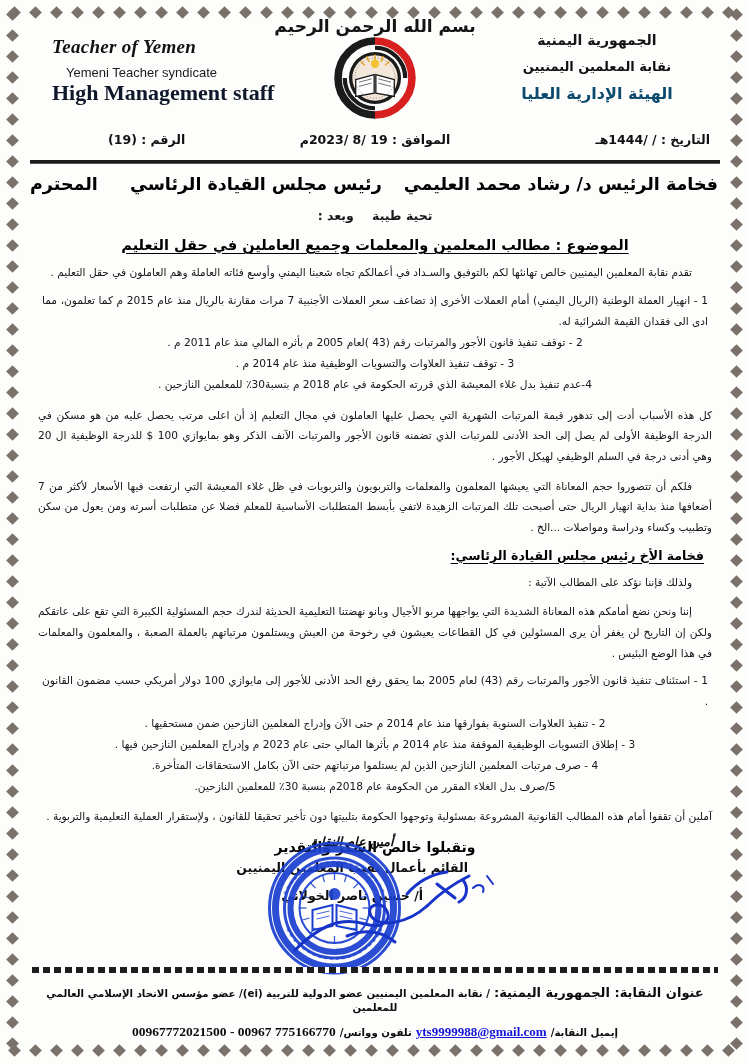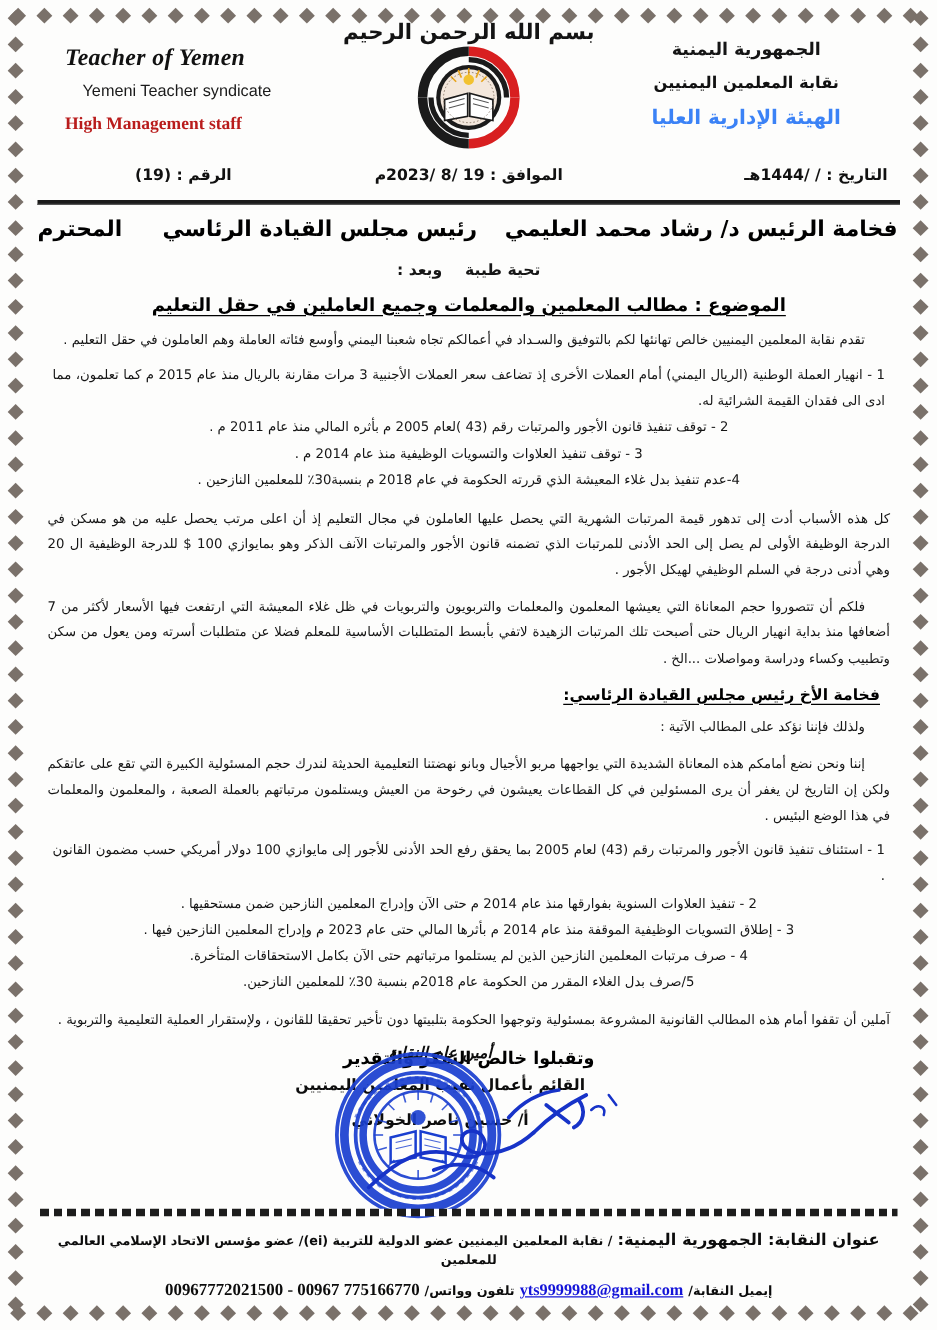--- a/index.html
+++ b/index.html
@@ -80,23 +80,23 @@
   .hl2 {
     font-family: "Liberation Sans", sans-serif;
     font-size: 13px;
     color: #1a1a1a;
     margin-top: 7px;
     margin-left: 14px;
   }
   .hl3 {
     font-family: "Liberation Serif", serif;
     font-weight: bold;
-    font-size: 14px;
-    color: #b91c1c;
-    margin-top: 12px;
+    font-size: 22px;
+    color: #0f172a;
+    margin-top: 0;
   }
   .hdr-right {
     position: absolute;
     right: 10px;
     top: 18px;
     width: 230px;
     text-align: center;
     direction: rtl;
   }
   .hr1 {
@@ -109,21 +109,21 @@
     font-family: "DejaVu Sans", sans-serif;
     font-size: 13px;
     font-weight: bold;
     color: #111;
     margin-top: 11px;
   }
   .hr3 {
     font-family: "DejaVu Sans", sans-serif;
     font-size: 16px;
     font-weight: bold;
-    color: #3b82f6;
+    color: #0c4a6e;
     margin-top: 10px;
   }
   .emblem-wrap {
     position: absolute;
     left: 50%;
     transform: translateX(-50%);
     top: 22px;
     width: 84px;
     height: 84px;
   }
@@ -580,21 +580,21 @@
       <div class="greeting">
         <span>تحية طيبة</span>
         <span class="g2">وبعد :</span>
       </div>
 
       <div class="subject">الموضوع : مطالب المعلمين والمعلمات وجميع العاملين في حقل التعليم</div>
 
       <p class="para indent">تقدم نقابة المعلمين اليمنيين خالص تهانئها لكم بالتوفيق والسـداد في أعمالكم تجاه شعبنا اليمني وأوسع فئاته العاملة وهم العاملون في حقل التعليم .</p>
 
       <ul class="reasons">
-        <li class="item justified">1 -  انهيار العملة الوطنية (الريال اليمني) أمام العملات الأخرى إذ تضاعف سعر العملات الأجنبية 3 مرات مقارنة بالريال منذ عام 2015 م كما تعلمون، مما ادى الى فقدان القيمة الشرائية له.</li>
+        <li class="item justified">1 -  انهيار العملة الوطنية (الريال اليمني) أمام العملات الأخرى إذ تضاعف سعر العملات الأجنبية 7 مرات مقارنة بالريال منذ عام 2015 م كما تعلمون، مما ادى الى فقدان القيمة الشرائية له.</li>
         <li class="item">2 - توقف تنفيذ قانون الأجور والمرتبات رقم (43 )لعام 2005 م بأثره المالي منذ عام 2011 م .</li>
         <li class="item">3 - توقف تنفيذ العلاوات والتسويات الوظيفية منذ عام 2014 م .</li>
         <li class="item">4-عدم تنفيذ بدل غلاء المعيشة الذي قررته الحكومة في عام 2018 م بنسبة30٪ للمعلمين النازحين .</li>
       </ul>
 
       <p class="para">كل هذه الأسباب أدت إلى تدهور قيمة المرتبات الشهرية التي يحصل عليها العاملون في مجال التعليم  إذ أن اعلى مرتب يحصل عليه من هو مسكن في الدرجة الوظيفة  الأولى لم يصل إلى الحد الأدنى للمرتبات  الذي تضمنه قانون الأجور والمرتبات الآنف الذكر وهو بمايوازي 100 $  للدرجة الوظيفية ال 20 وهي أدنى درجة في السلم الوظيفي لهيكل الأجور .</p>
       <p class="para indent">فلكم أن تتصوروا حجم المعاناة التي يعيشها المعلمون والمعلمات والتربويون والتربويات في ظل غلاء المعيشة التي ارتفعت فيها الأسعار لأكثر من 7 أضعافها منذ بداية انهيار الريال حتى أصبحت تلك المرتبات الزهيدة لاتفي بأبسط المتطلبات الأساسية للمعلم فضلا عن متطلبات أسرته ومن يعول من سكن وتطبيب وكساء ودراسة ومواصلات ...الخ .</p>
 
       <div class="section-head">فخامة الأخ رئيس مجلس القيادة الرئاسي:</div>
 

